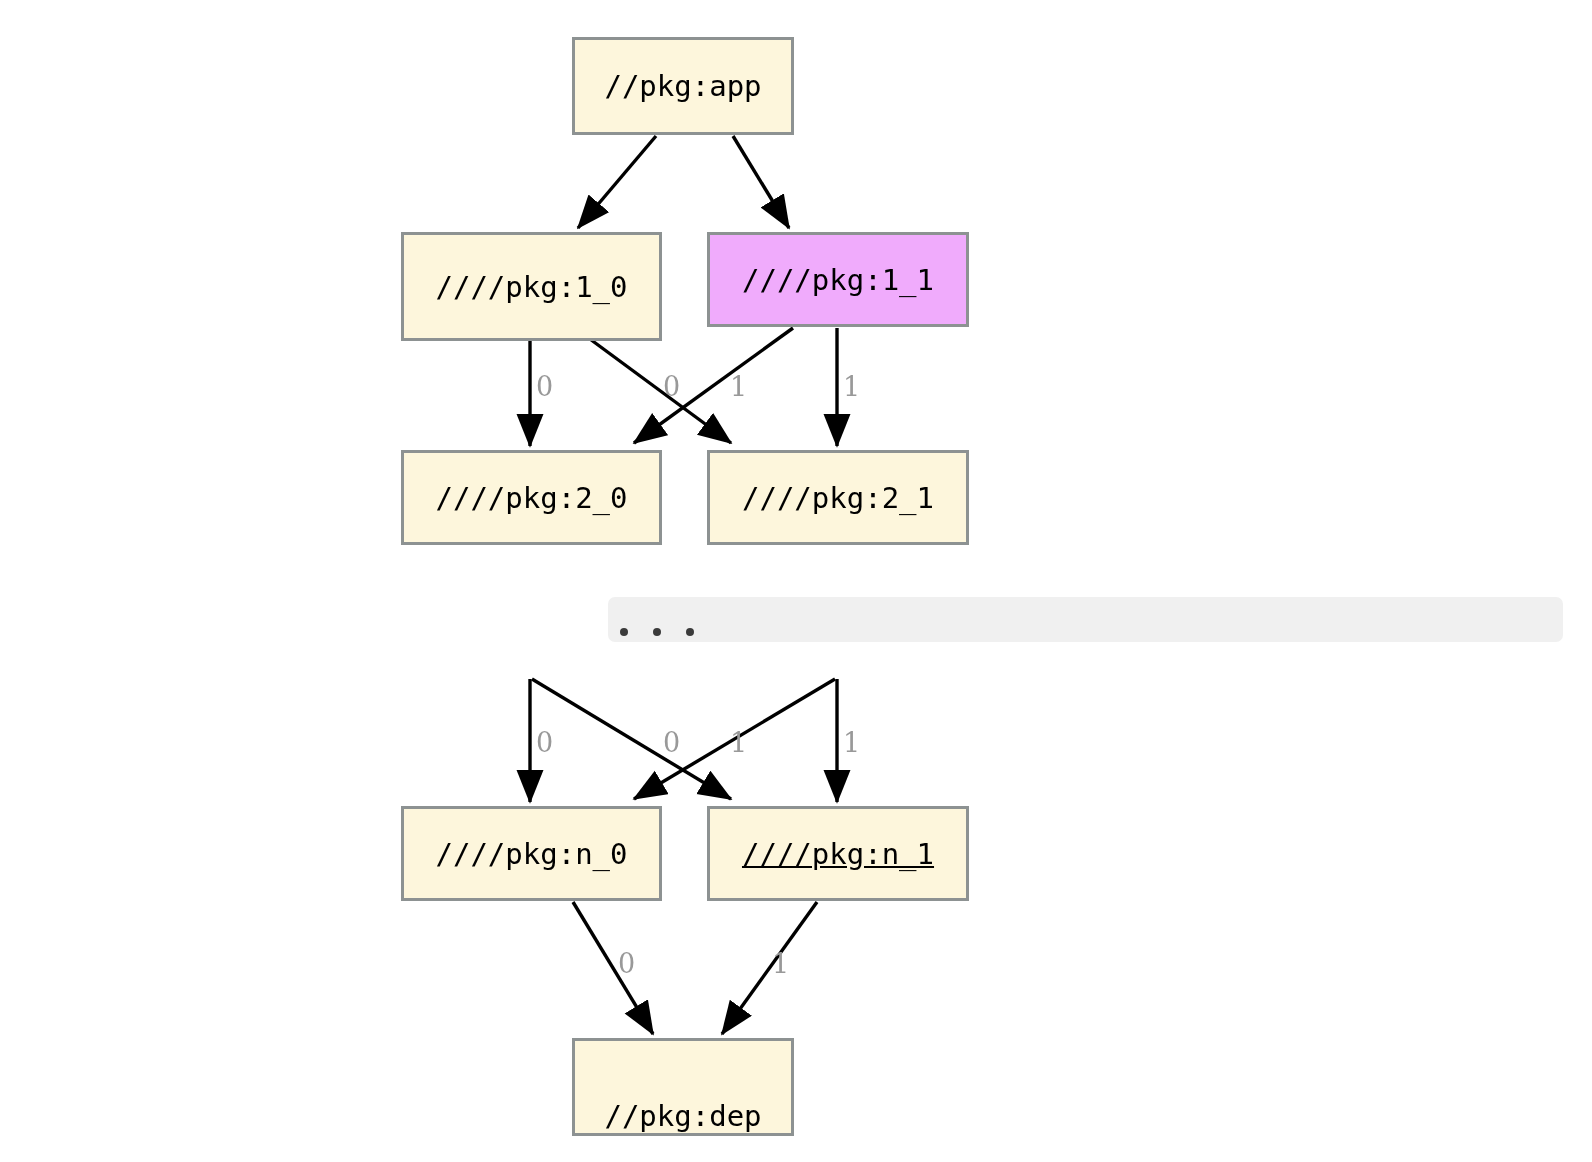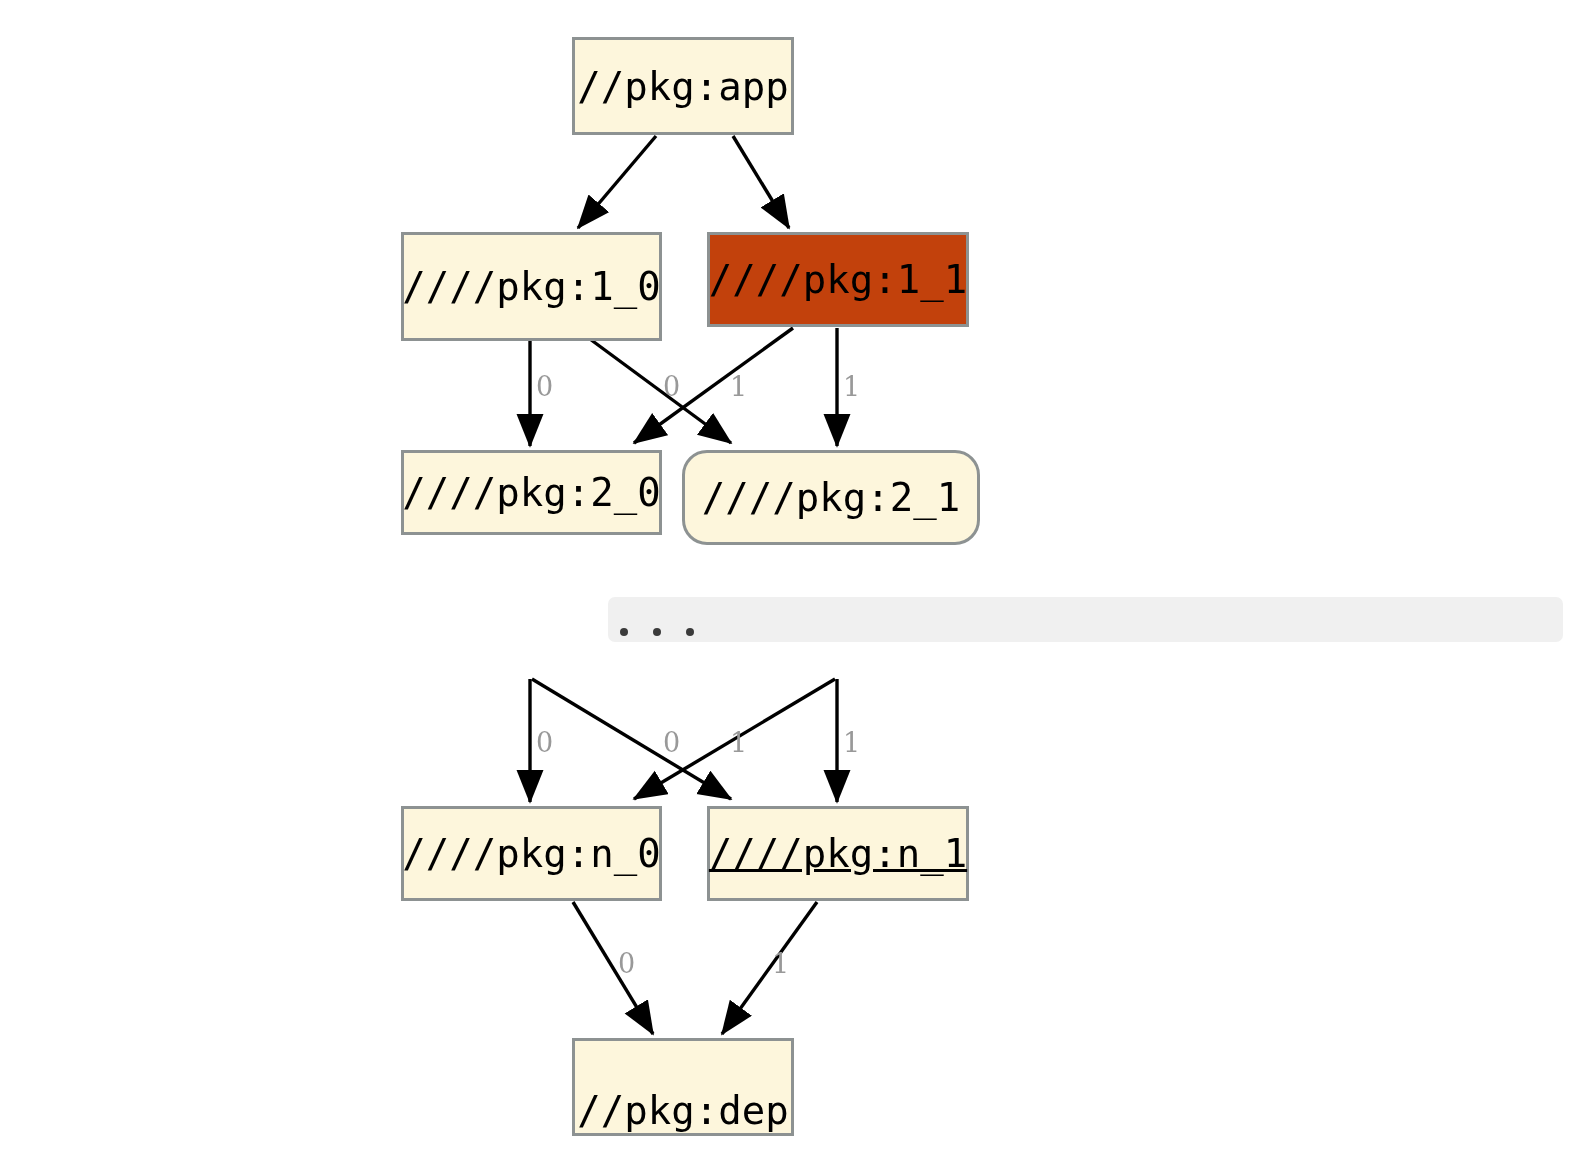--- a/index.html
+++ b/index.html
@@ -27,21 +27,21 @@
   }
   .node-box {
     position: absolute;
     box-sizing: border-box;
     background: #fdf6dc;
     border: 3px solid #8d9292;
     display: flex;
     align-items: center;
     justify-content: center;
     font-family: "DejaVu Sans Mono", "Liberation Mono", monospace;
-    font-size: 39px;
+    font-size: 29px;
     color: #000000;
     letter-spacing: 0px;
     white-space: nowrap;
   }
   .ellipsis-band {
     position: absolute;
     background: #f0f0f0;
     border-radius: 7px;
     box-sizing: border-box;
   }
@@ -94,27 +94,27 @@
       </g>
   </svg>
 
   <div id="node-group">
       <div class="node-box" style="left: 572px; top: 37px; width: 222px; height: 98px; background: rgb(253, 246, 220); border-color: rgb(141, 146, 146);">
         <span>//pkg:app</span>
       </div>
       <div class="node-box" style="left: 401px; top: 232px; width: 261px; height: 109px; background: rgb(253, 246, 220); border-color: rgb(141, 146, 146);">
         <span>////pkg:1_0</span>
       </div>
-      <div class="node-box" style="left: 707px; top: 232px; width: 262px; height: 95px; background: #c2410c; border-color: rgb(141, 146, 146);">
+      <div class="node-box" style="left: 707px; top: 232px; width: 262px; height: 95px; background: #f0abfc; border-color: rgb(141, 146, 146);">
         <span>////pkg:1_1</span>
       </div>
-      <div class="node-box" style="left: 401px; top: 450px; width: 261px; height: 85px; background: rgb(253, 246, 220); border-color: rgb(141, 146, 146);">
+      <div class="node-box" style="left: 401px; top: 450px; width: 261px; height: 95px; background: rgb(253, 246, 220); border-color: rgb(141, 146, 146);">
         <span>////pkg:2_0</span>
       </div>
-      <div class="node-box" style="left: 682px; top: 450px; width: 298px; height: 95px; background: rgb(253, 246, 220); border-color: rgb(141, 146, 146); border-radius: 25px;">
+      <div class="node-box" style="left: 707px; top: 450px; width: 262px; height: 95px; background: rgb(253, 246, 220); border-color: rgb(141, 146, 146);">
         <span>////pkg:2_1</span>
       </div>
       <div class="node-box" style="left: 401px; top: 806px; width: 261px; height: 95px; background: rgb(253, 246, 220); border-color: rgb(141, 146, 146); text-align: center;">
         <span>////pkg:n_0</span>
       </div>
       <div class="node-box" style="left: 707px; top: 806px; width: 262px; height: 95px; background: rgb(253, 246, 220); border-color: rgb(141, 146, 146); text-decoration: underline;">
         <span>////pkg:n_1</span>
       </div>
       <div class="node-box" style="left: 572px; top: 1038px; width: 222px; height: 98px; background: rgb(253, 246, 220); border-color: rgb(141, 146, 146); align-items: flex-end;">
         <span>//pkg:dep</span>

